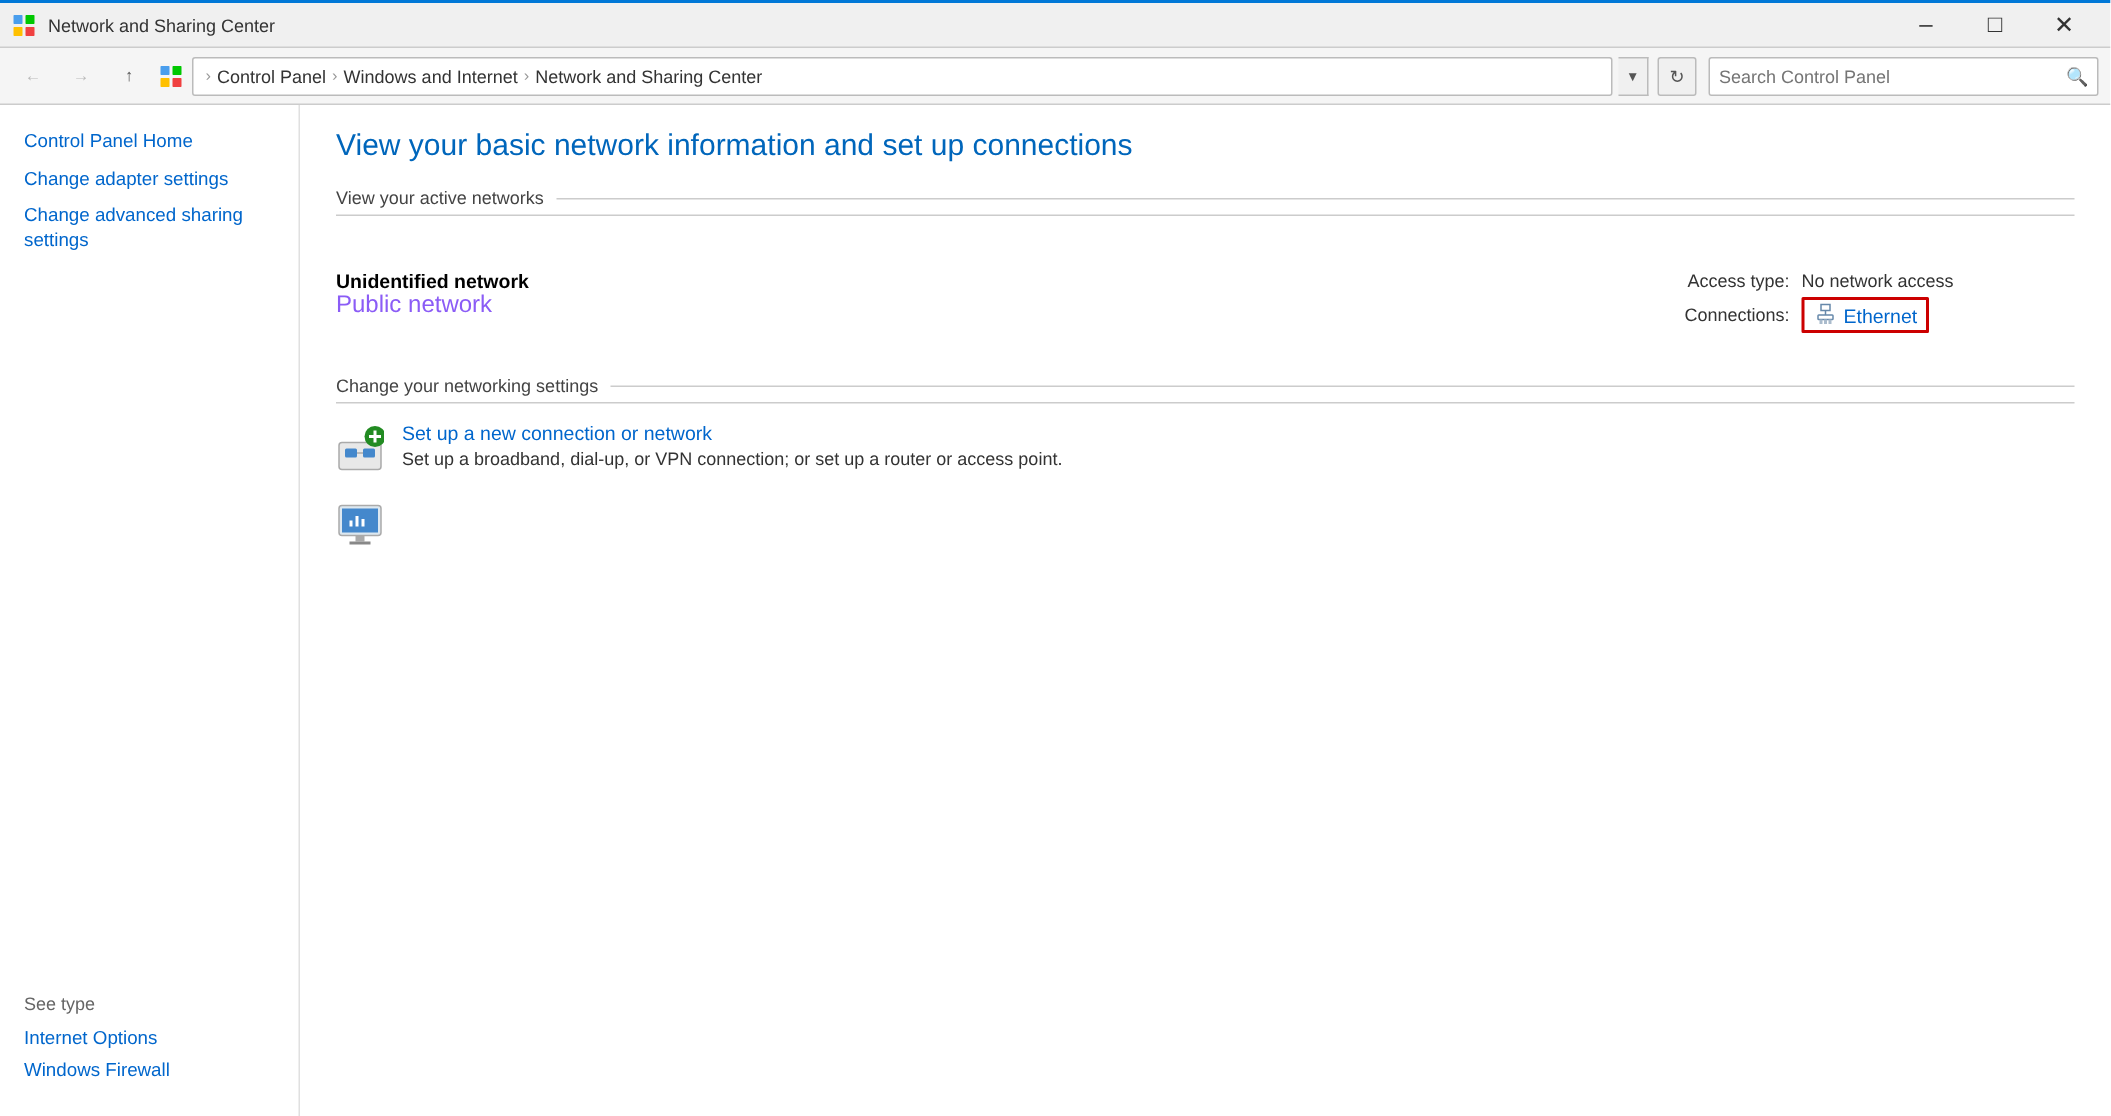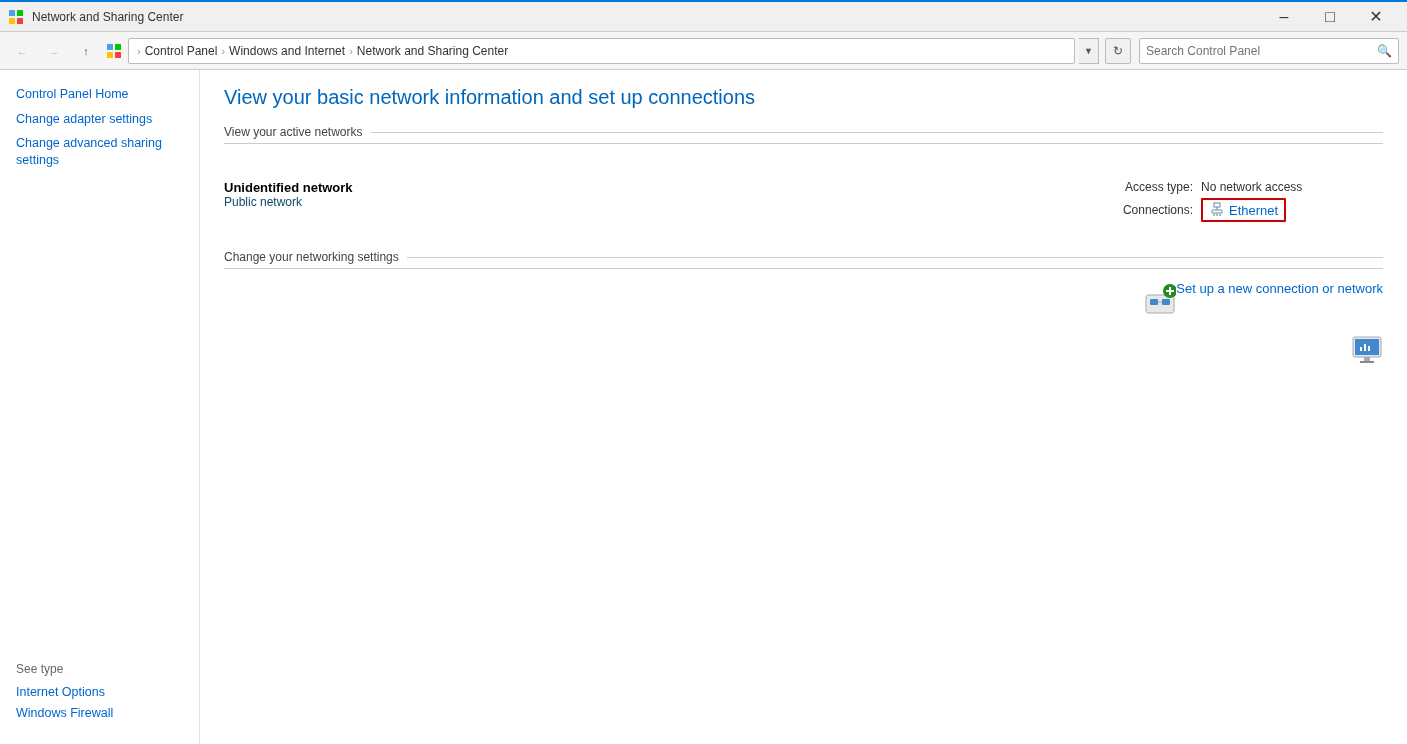--- a/index.html
+++ b/index.html
@@ -141,34 +141,34 @@
 
     
     .network-info {
       display: flex;
       gap: 32px;
       margin-bottom: 24px;
       margin-top: 36px;
     }
     .network-left { flex: 1; }
     .network-name { font-weight: bold; font-size: 13px; }
-    .network-type { font-size: 12px; color: #0c4a6e; }
+    .network-type { font-size: 16px; color: #8b5cf6; }
     .network-right { min-width: 280px; }
     .network-row { display: flex; align-items: center; gap: 8px; margin-bottom: 4px; font-size: 12px; }
     .network-label { color: #333; min-width: 90px; text-align: right; }
     .network-value { color: #333; }
     .ethernet-box {
       display: inline-flex; align-items: center; gap: 4px;
       border: 2px solid #cc0000; padding: 2px 6px; border-radius: 1px;
     }
     .ethernet-link { color: #0066cc; text-decoration: none; cursor: pointer; font-size: 13px; }
 
     
     .networking-settings { margin-top: 8px; }
-    .setting-item { display: flex; align-items: flex-start; margin-bottom: 16px; justify-content: flex-end; }
+    .setting-item { display: flex; align-items: flex-start; gap: 12px; margin-bottom: 16px; }
     .setting-icon { width: 32px; height: 32px; flex-shrink: 0; margin-top: 2px; }
     .setting-text {}
     .setting-link { color: #0066cc; text-decoration: none; cursor: pointer; font-size: 13px; display: block; margin-bottom: 2px; }
     .setting-desc { font-size: 12px; color: #333; }
 
     
     .ethernet-icon { width: 16px; height: 16px; }
   </style>
 </head>
 <body>
@@ -279,20 +279,21 @@
             <rect x="18" y="16" width="8" height="6" rx="1" fill="#4488cc"></rect>
             <line x1="14" y1="19" x2="18" y2="19" stroke="#aaa" stroke-width="1"></line>
 
             <circle cx="26" cy="8" r="7" fill="#228B22"></circle>
             <line x1="26" y1="4" x2="26" y2="12" stroke="white" stroke-width="2"></line>
             <line x1="22" y1="8" x2="30" y2="8" stroke="white" stroke-width="2"></line>
           </svg>
         </div>
         <div class="setting-text">
           <a class="setting-link">Set up a new connection or network</a>
+          <span class="setting-desc">Set up a broadband, dial-up, or VPN connection; or set up a router or access point.</span>
         </div>
       </div>
 
       <div class="setting-item">
         <div class="setting-icon">
           <svg width="32" height="32" viewBox="0 0 32 32">
 
             <rect x="2" y="4" width="28" height="20" rx="2" fill="#dde8f0" stroke="#aaa" stroke-width="1"></rect>
             <rect x="4" y="6" width="24" height="16" fill="#4488cc"></rect>
 

